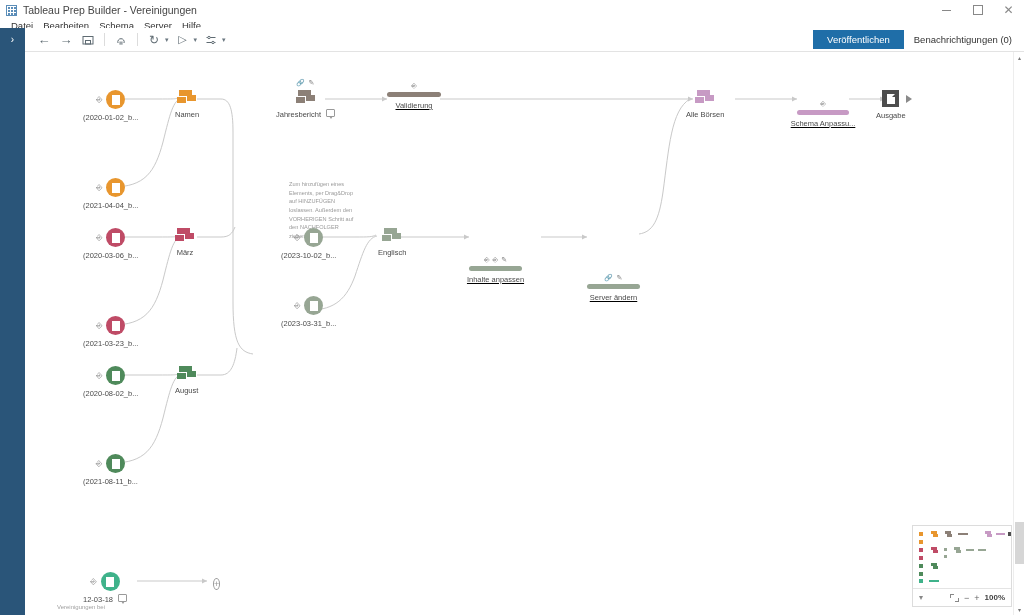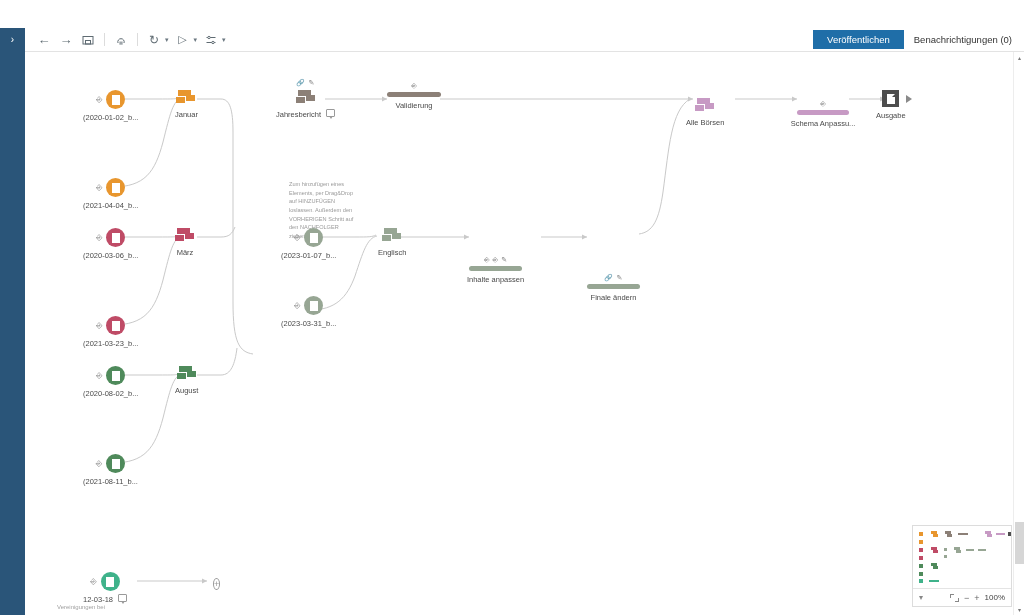--- a/index.html
+++ b/index.html
@@ -172,21 +172,21 @@
   .union-icon { position: relative; width: 20px; height: 16px; }
   .union-icon i { position:absolute; display:block; }
   .union-icon i.a { left:2px;  top:0;   width:13px; height:6px; }
   .union-icon i.b { left:0;    top:7px; width:9px;  height:6px; }
   .union-icon i.c { left:10px; top:5px; width:9px;  height:6px; }
 
   
   .pill {
     height: 5px; border-radius: 3px;
   }
-  .pill-wrap { position: relative; display: flex; flex-direction: column; align-items:center; }
+  .pill-wrap { position: relative; display: flex; flex-direction: column; align-items:center;text-decoration:underline; }
 
   
   .out-box {
     width: 17px; height: 17px;
     background: #4d4d4d;
     display:flex; align-items:center; justify-content:center;
   }
   .out-box .doc {
     width: 8px; height: 10px; background:#fff; position: relative;
   }
@@ -253,21 +253,21 @@
     width: 9px; height: 8px;
     position: relative; margin-right: 5px;
   }
   .mm-fit::before, .mm-fit::after {
     content:""; position:absolute; width:3px; height:3px;
     border: 1px solid #888;
   }
   .mm-fit::before { left:0; top:0; border-right:none; border-bottom:none; }
   .mm-fit::after  { right:0; bottom:0; border-left:none; border-top:none; }
   .mm-btn { color:#666; margin-right: 5px; font-size: 9px; }
-  .mm-pct { color:#444; font-size: 8px; }
+  .mm-pct { color:#444; font-size: 8px; font-weight: bold; }
 
   .scrollbar-v {
     position:absolute; right:0; top:52px; width:11px; height:563px;
     background:#fff; border-left:1px solid #ededed;
   }
   .scrollbar-v .thumb {
     position:absolute; top:470px; left:1px; width:9px; height:42px;
     background:#d6d6d6;
   }
   .scrollbar-v .arrow {
@@ -279,21 +279,37 @@
   .statusbar-text {
     position:absolute; left:57px; top:604px;
     font-size:6px; color:#9f9f9f; white-space:nowrap;
   }
 </style>
 </head>
 <body>
 
 <div id="app">
 
-
+  <div class="titlebar">
+    <span class="app-icon"></span>
+    <span class="title-text">Tableau Prep Builder - Vereinigungen</span>
+    <div class="winctl">
+      <div class="wc-min"></div>
+      <div class="wc-max"></div>
+      <div class="wc-close">✕</div>
+    </div>
+  </div>
+
+  <div class="menubar">
+    <span class="mi">Datei</span>
+    <span class="mi">Bearbeiten</span>
+    <span class="mi">Schema</span>
+    <span class="mi">Server</span>
+    <span class="mi">Hilfe</span>
+  </div>
 
   <div class="toolbar">
     <div class="leftpanel-tab">›</div>
     <div style="width:8px"></div>
     <div class="tb-btn" style="font-size:13px">←</div>
     <div class="tb-btn" style="font-size:13px">→</div>
     <div class="tb-btn">
       <svg width="12" height="12" viewBox="0 0 12 12">
           <rect x="1" y="2.5" width="10" height="7.5" fill="none" stroke="#5f6b72" stroke-width="1"></rect>
           <rect x="3.5" y="6.5" width="5" height="3.5" fill="none" stroke="#5f6b72" stroke-width="1"></rect>
@@ -392,21 +408,21 @@
       </div>
       <div class="node-label">(2021-04-04_b...</div>
     </div>
 
     <div class="node" style="left:150px; top:38px;">
       <span class="union-icon">
         <i class="a" style="background:#e8962e"></i>
           <i class="b" style="background:#e8962e"></i>
           <i class="c" style="background:#e8962e"></i>
       </span>
-      <div class="node-label">Januar</div>
+      <div class="node-label">Namen</div>
     </div>
 
     <div class="node" style="left:58px; top:176px;">
       <div class="file-node">
         <span class="file-pre">⎆</span>
         <span class="circle" style="background:#bf4b66">
             <span class="doc"></span>
           </span>
       </div>
       <div class="node-label">(2020-03-06_b...</div>
@@ -479,21 +495,21 @@
     <div class="hint" style="left:264px; top:128px;">Zum hinzufügen eines Elements, per Drag&amp;Drop auf HINZUFÜGEN loslassen. Außerdem den VORHERIGEN Schritt auf den NACHFOLGER ziehen.</div>
 
     <div class="node pill-wrap" style="left:362px; top:40px; width:54px;">
       <div class="node-badges" style="top:-10px">
         <span style="font-size:7px">⎆</span>
       </div>
       <div class="pill" style="width:54px; background:#8c8077"></div>
       <div class="node-label">Validierung</div>
     </div>
 
-    <div class="node" style="left:661px; top:46px;">
+    <div class="node" style="left:661px; top:38px;">
       <span class="union-icon">
         <i class="a" style="background:#c79ac4"></i>
           <i class="b" style="background:#c79ac4"></i>
           <i class="c" style="background:#c79ac4"></i>
       </span>
       <div class="node-label">Alle Börsen</div>
     </div>
 
     <div class="node pill-wrap" style="left:772px; top:40px; width:52px;">
       <div class="node-badges" style="top:-10px">
@@ -513,21 +529,21 @@
       <div class="node-label" style="margin-right:13px">Ausgabe</div>
     </div>
 
     <div class="node" style="left:256px; top:176px;">
       <div class="file-node">
         <span class="file-pre">⎆</span>
         <span class="circle" style="background:#97a694">
             <span class="doc"></span>
           </span>
       </div>
-      <div class="node-label">(2023-01-07_b...</div>
+      <div class="node-label">(2023-10-02_b...</div>
     </div>
 
     <div class="node" style="left:256px; top:244px;">
       <div class="file-node">
         <span class="file-pre">⎆</span>
         <span class="circle" style="background:#97a694">
             <span class="doc"></span>
           </span>
       </div>
       <div class="node-label">(2023-03-31_b...</div>
@@ -551,21 +567,21 @@
       <div class="pill" style="width:53px; background:#97a694"></div>
       <div class="node-label">Inhalte anpassen</div>
     </div>
 
     <div class="node pill-wrap" style="left:562px; top:178px; width:53px;">
       <div class="node-badges" style="top:-10px">
         <span style="font-size:7px">🔗</span>
         <span style="font-size:7px">✎</span>
       </div>
       <div class="pill" style="width:53px; background:#97a694"></div>
-      <div class="node-label">Finale ändern</div>
+      <div class="node-label">Server ändern</div>
     </div>
 
     <div class="node" style="left:58px; top:520px;">
       <div class="file-node">
         <span class="file-pre">⎆</span>
         <span class="circle" style="background:#3fb28a">
             <span class="doc"></span>
           </span>
       </div>
       <div style="display:flex;align-items:center;gap:5px;">

